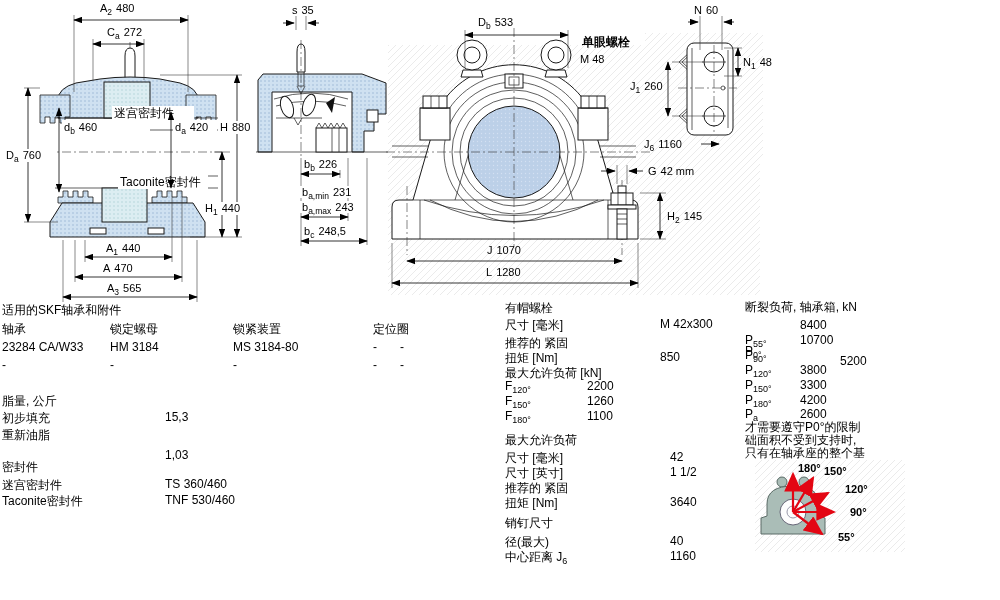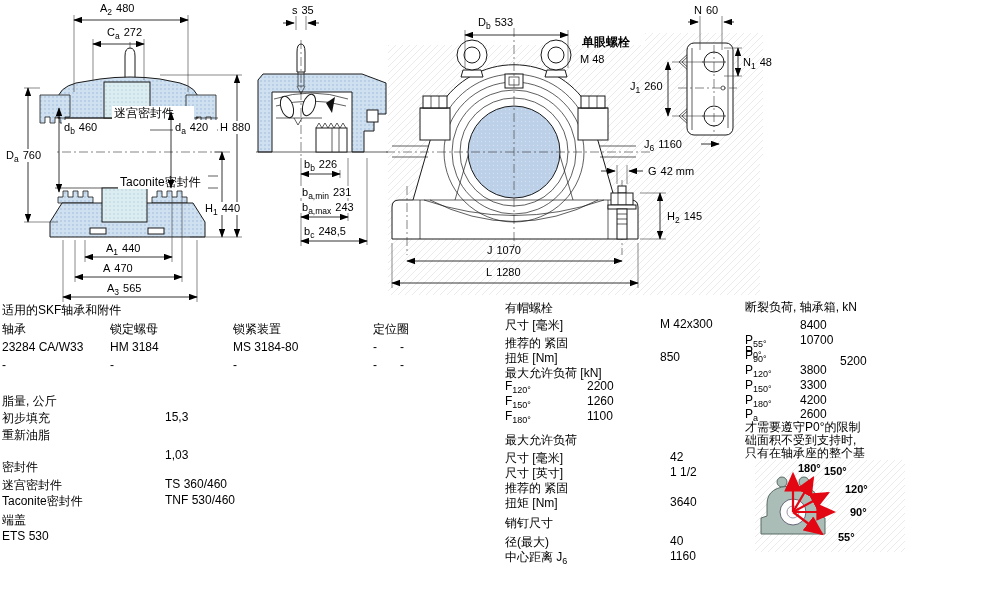--- a/index.html
+++ b/index.html
@@ -339,24 +339,20 @@
     <span class="c" style="left:0;top:18px;">迷宫密封件</span>
     <span class="c" style="left:163px;top:18px;">TS 360/460</span>
   </div>
   <div>
     <span class="c" style="left:0;top:34px;">Taconite密封件</span>
     <span class="c" style="left:163px;top:34px;">TNF 530/460</span>
   </div>
 </div>
 
 
-<div class="sec" style="left:2px;top:512px;width:300px;height:40px;">
-  <div class="r ttl" style="left:0;top:0;">端盖</div>
-  <div class="r" style="left:0;top:17px;">ETS 530</div>
-</div>
 
 
 <div class="sec" style="left:505px;top:300px;width:235px;height:125px;">
   <div class="r ttl" style="left:0;top:0;">有帽螺栓</div>
   <div>
     <span class="c" style="left:0;top:17px;">尺寸 [毫米]</span>
     <span class="c" style="left:155px;top:17px;">M 42x300</span>
   </div>
   <div>
     <span class="c" style="left:0;top:35px;">推荐的 紧固</span>

